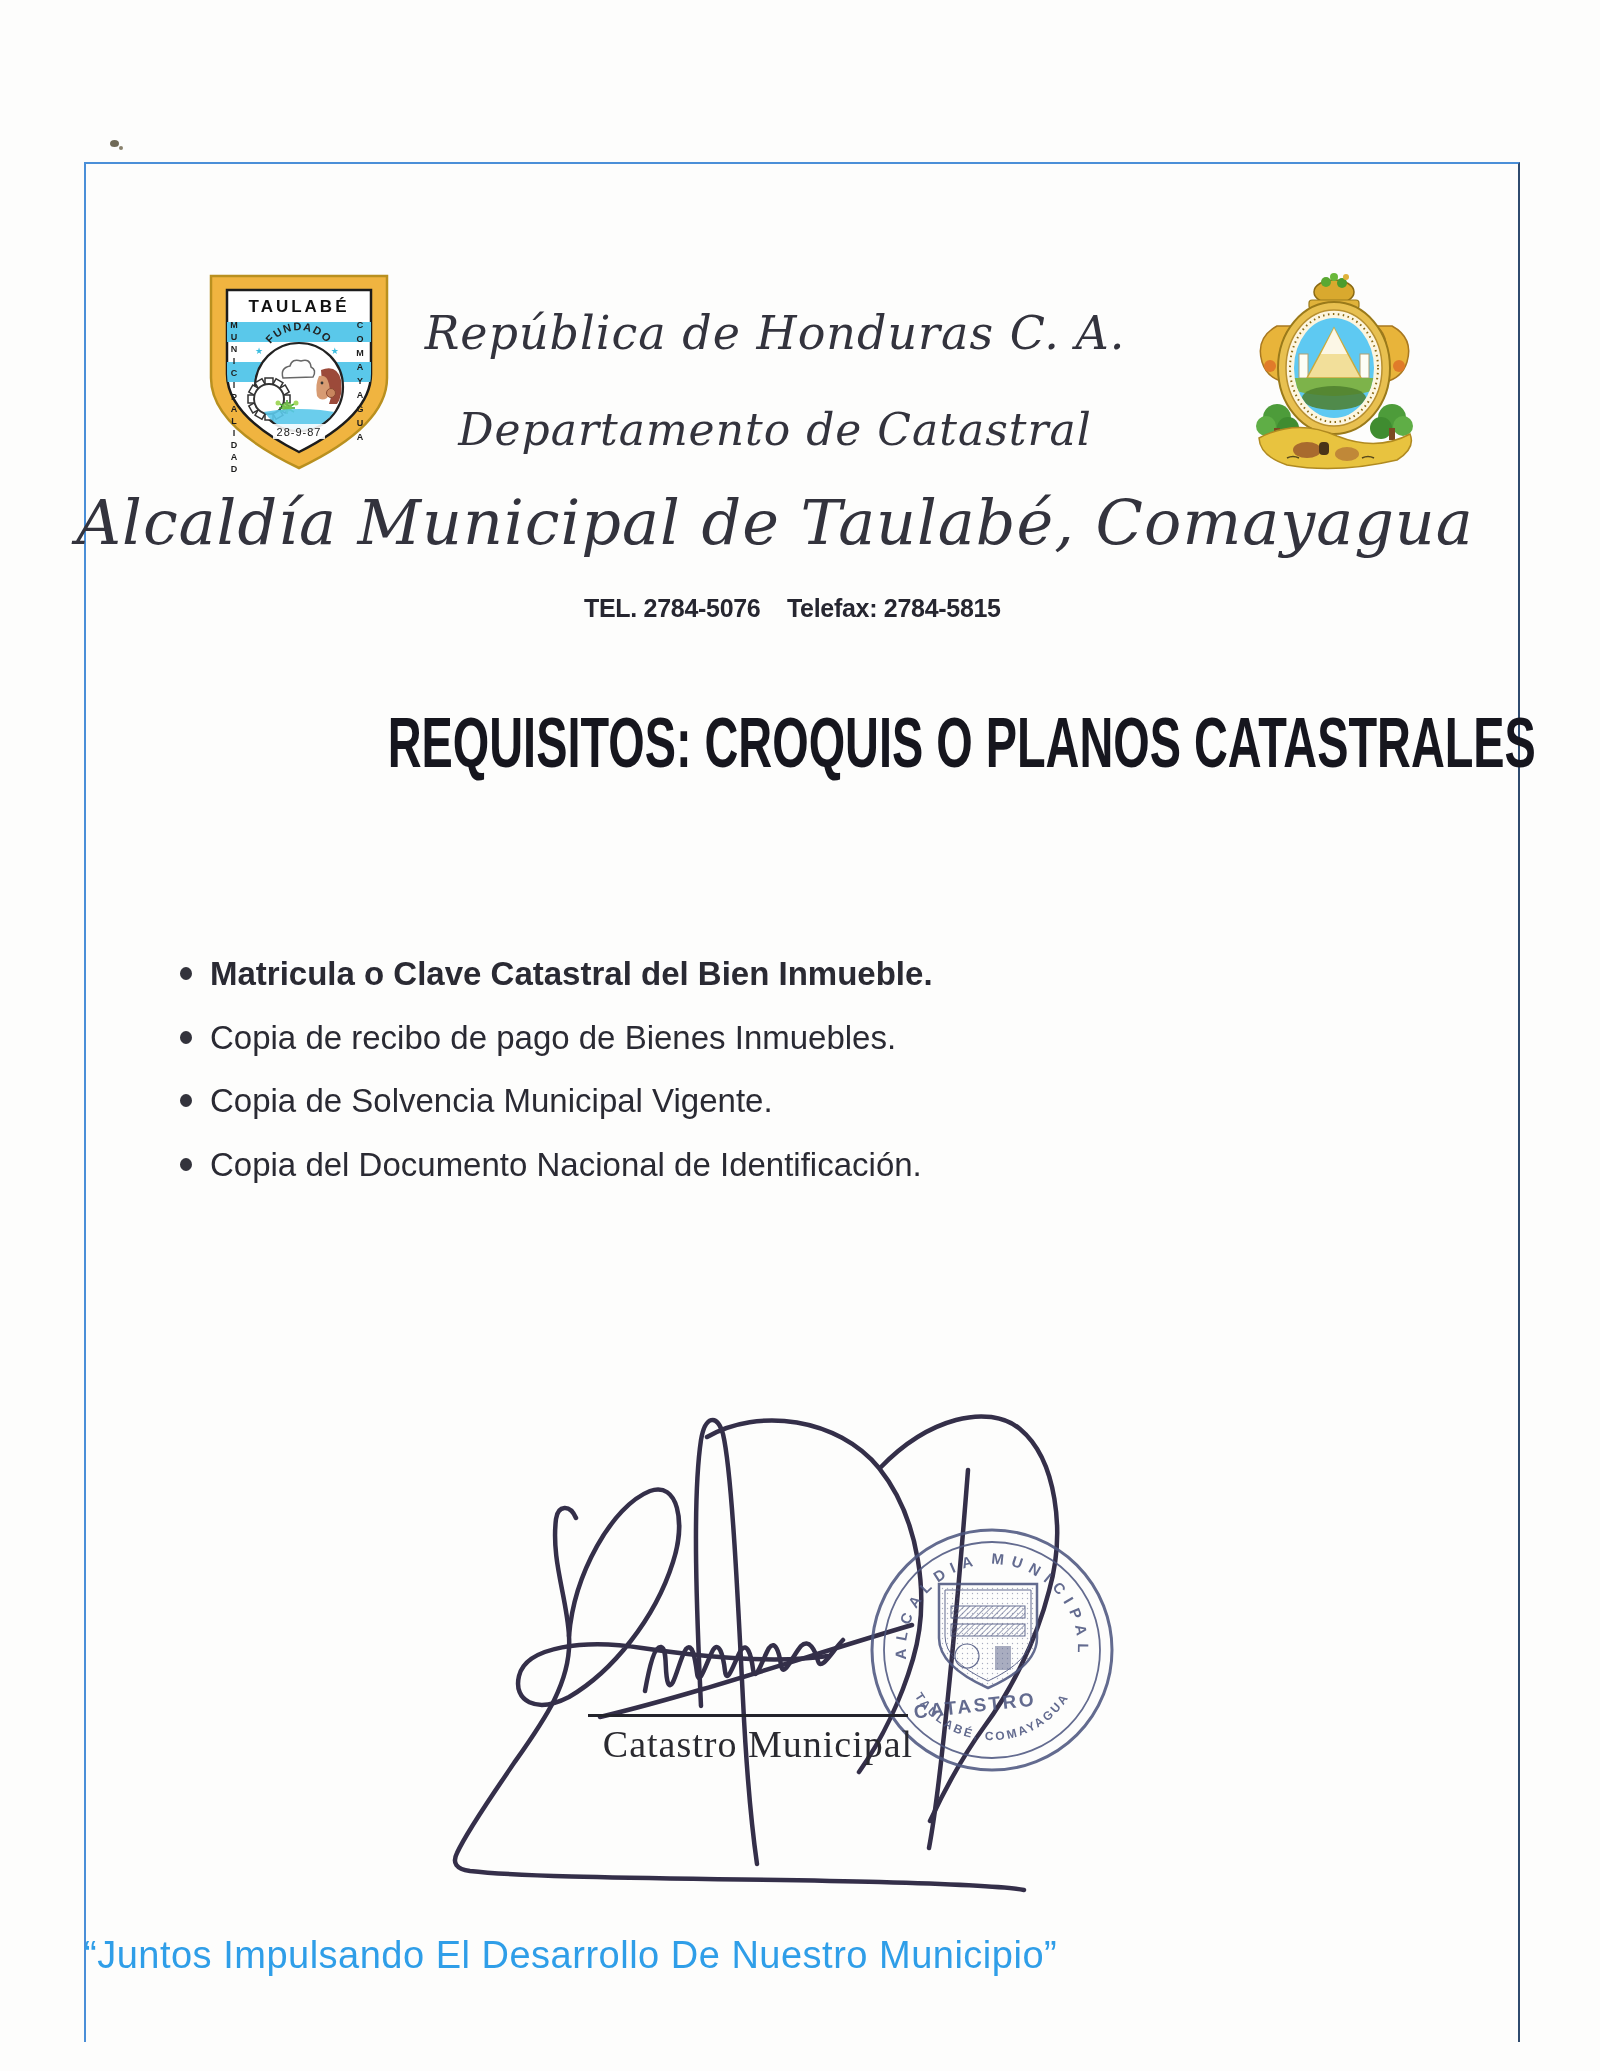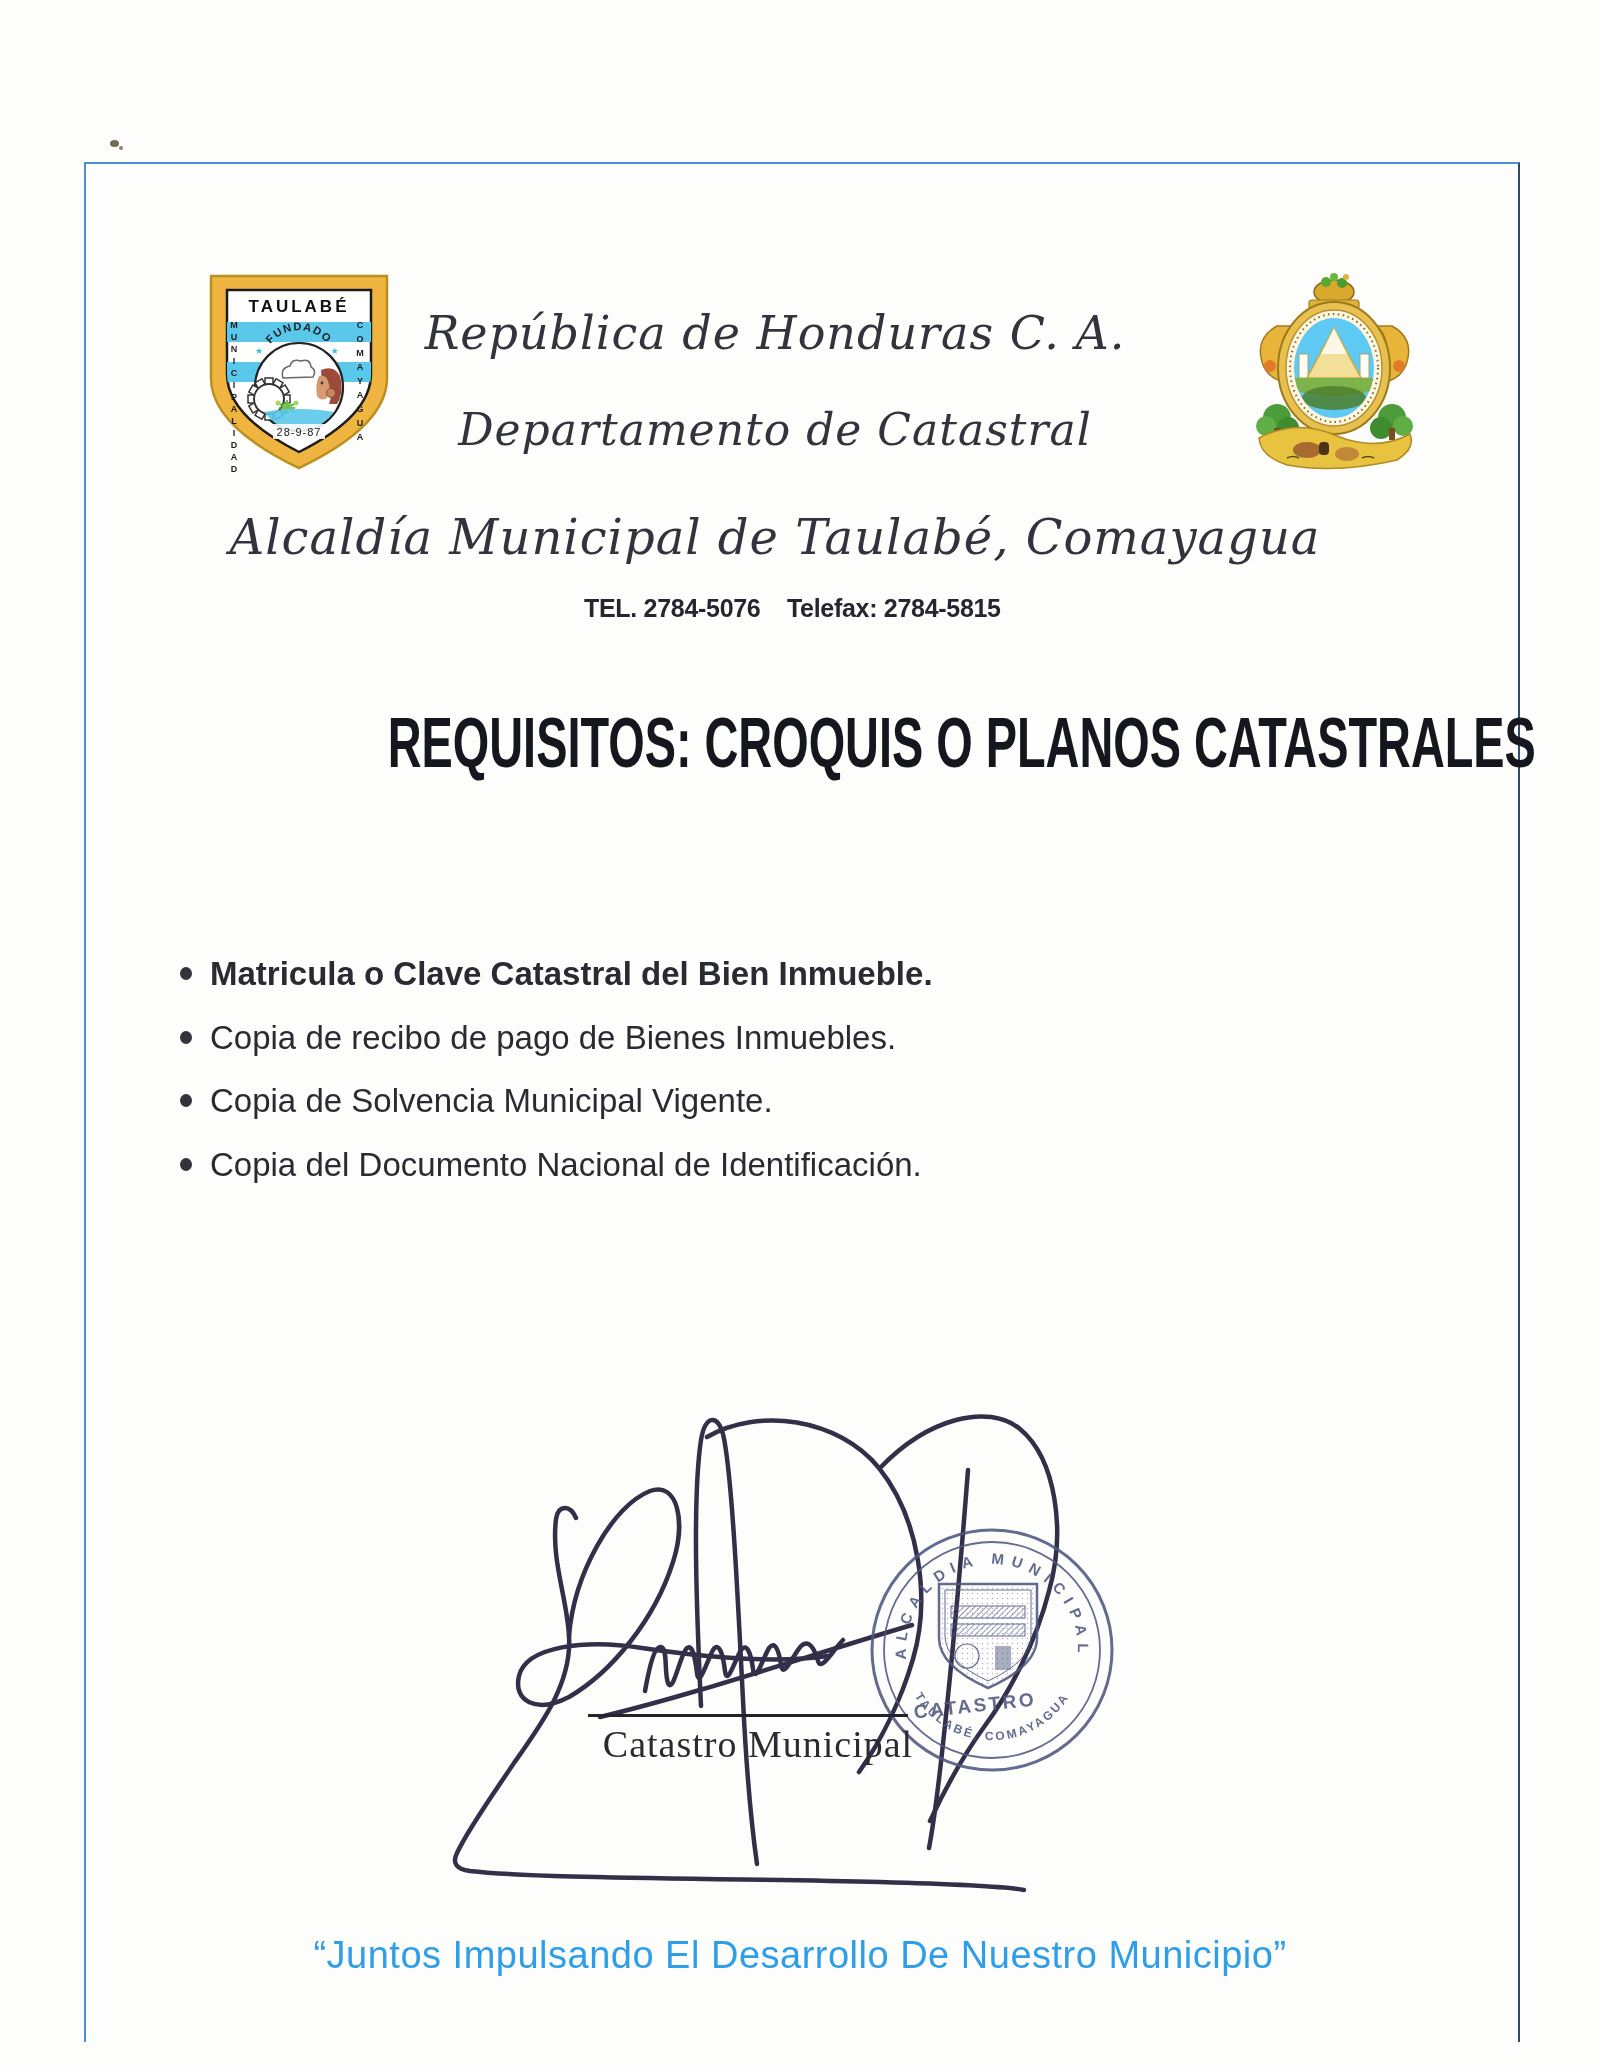--- a/index.html
+++ b/index.html
@@ -12,21 +12,21 @@
   .sp1{left:110px;top:140px;width:9px;height:7px;background:#57503a;opacity:.85;}
   .sp2{left:119px;top:146px;width:4px;height:4px;background:#6b6248;opacity:.8;}
   .sp3{left:280px;top:286px;width:4px;height:4px;background:#8a8a86;opacity:.6;}
 
   
   .header-text{position:absolute;left:84px;top:0;width:1432px;height:700px;}
   .script-line{position:absolute;width:100%;text-align:center;transform:translateX(-25px);
                font-family:"DejaVu Serif", serif;font-style:italic;color:#33333d;white-space:nowrap;}
   .hl1{top:306px;font-size:46px;letter-spacing:1px;}
   .hl2{top:404px;font-size:44px;letter-spacing:1px;}
-  .hl3{top:486px;font-size:48px;letter-spacing:1px;margin-top:23px;}
+  .hl3{top:486px;font-size:62px;letter-spacing:1px;}
   .phone{position:absolute;top:594px;font-weight:bold;font-size:25px;letter-spacing:-.3px;color:#262630;}
   .tel{left:547px;margin-left:37px;} .fax{left:787px;}
 
   
   .doc-title{position:absolute;left:84px;top:694px;width:1432px;margin:8px;text-align:center;
              font-size:71px;font-weight:bold;color:#16161e;white-space:nowrap;}
   .doc-title span{display:inline-block;transform:scaleX(.66);transform-origin:center;}
 
   
   .reqs{position:absolute;left:170px;top:938px;margin:4px;padding:0;list-style:none;
@@ -45,21 +45,21 @@
   .emblem{position:absolute;left:1247px;top:268px;}
 
   
   .sig-svg{position:absolute;left:0;top:0;pointer-events:none;}
   .stamp{position:absolute;left:861px;top:1522px;opacity:.88;}
   .sig-underline{position:absolute;left:588px;top:1714px;width:320px;height:3px;background:#23232b;}
   .sig-label{position:absolute;left:598px;top:1722px;width:320px;text-align:center;
              font-family:"Liberation Serif", serif;font-size:38px;letter-spacing:1px;color:#2a2a30;}
 
   
-  .slogan{position:absolute;left:84px;top:1934px;width:1432px;text-align:center;
+  .slogan{position:absolute;left:84px;top:1934px;width:1432px;
           font-size:38px;letter-spacing:.5px;}
 </style>
 </head>
 <body>
 
 <div class="scan">
 
   <div class="frame"></div>
   <div class="speck sp1"></div>
   <div class="speck sp2"></div>

